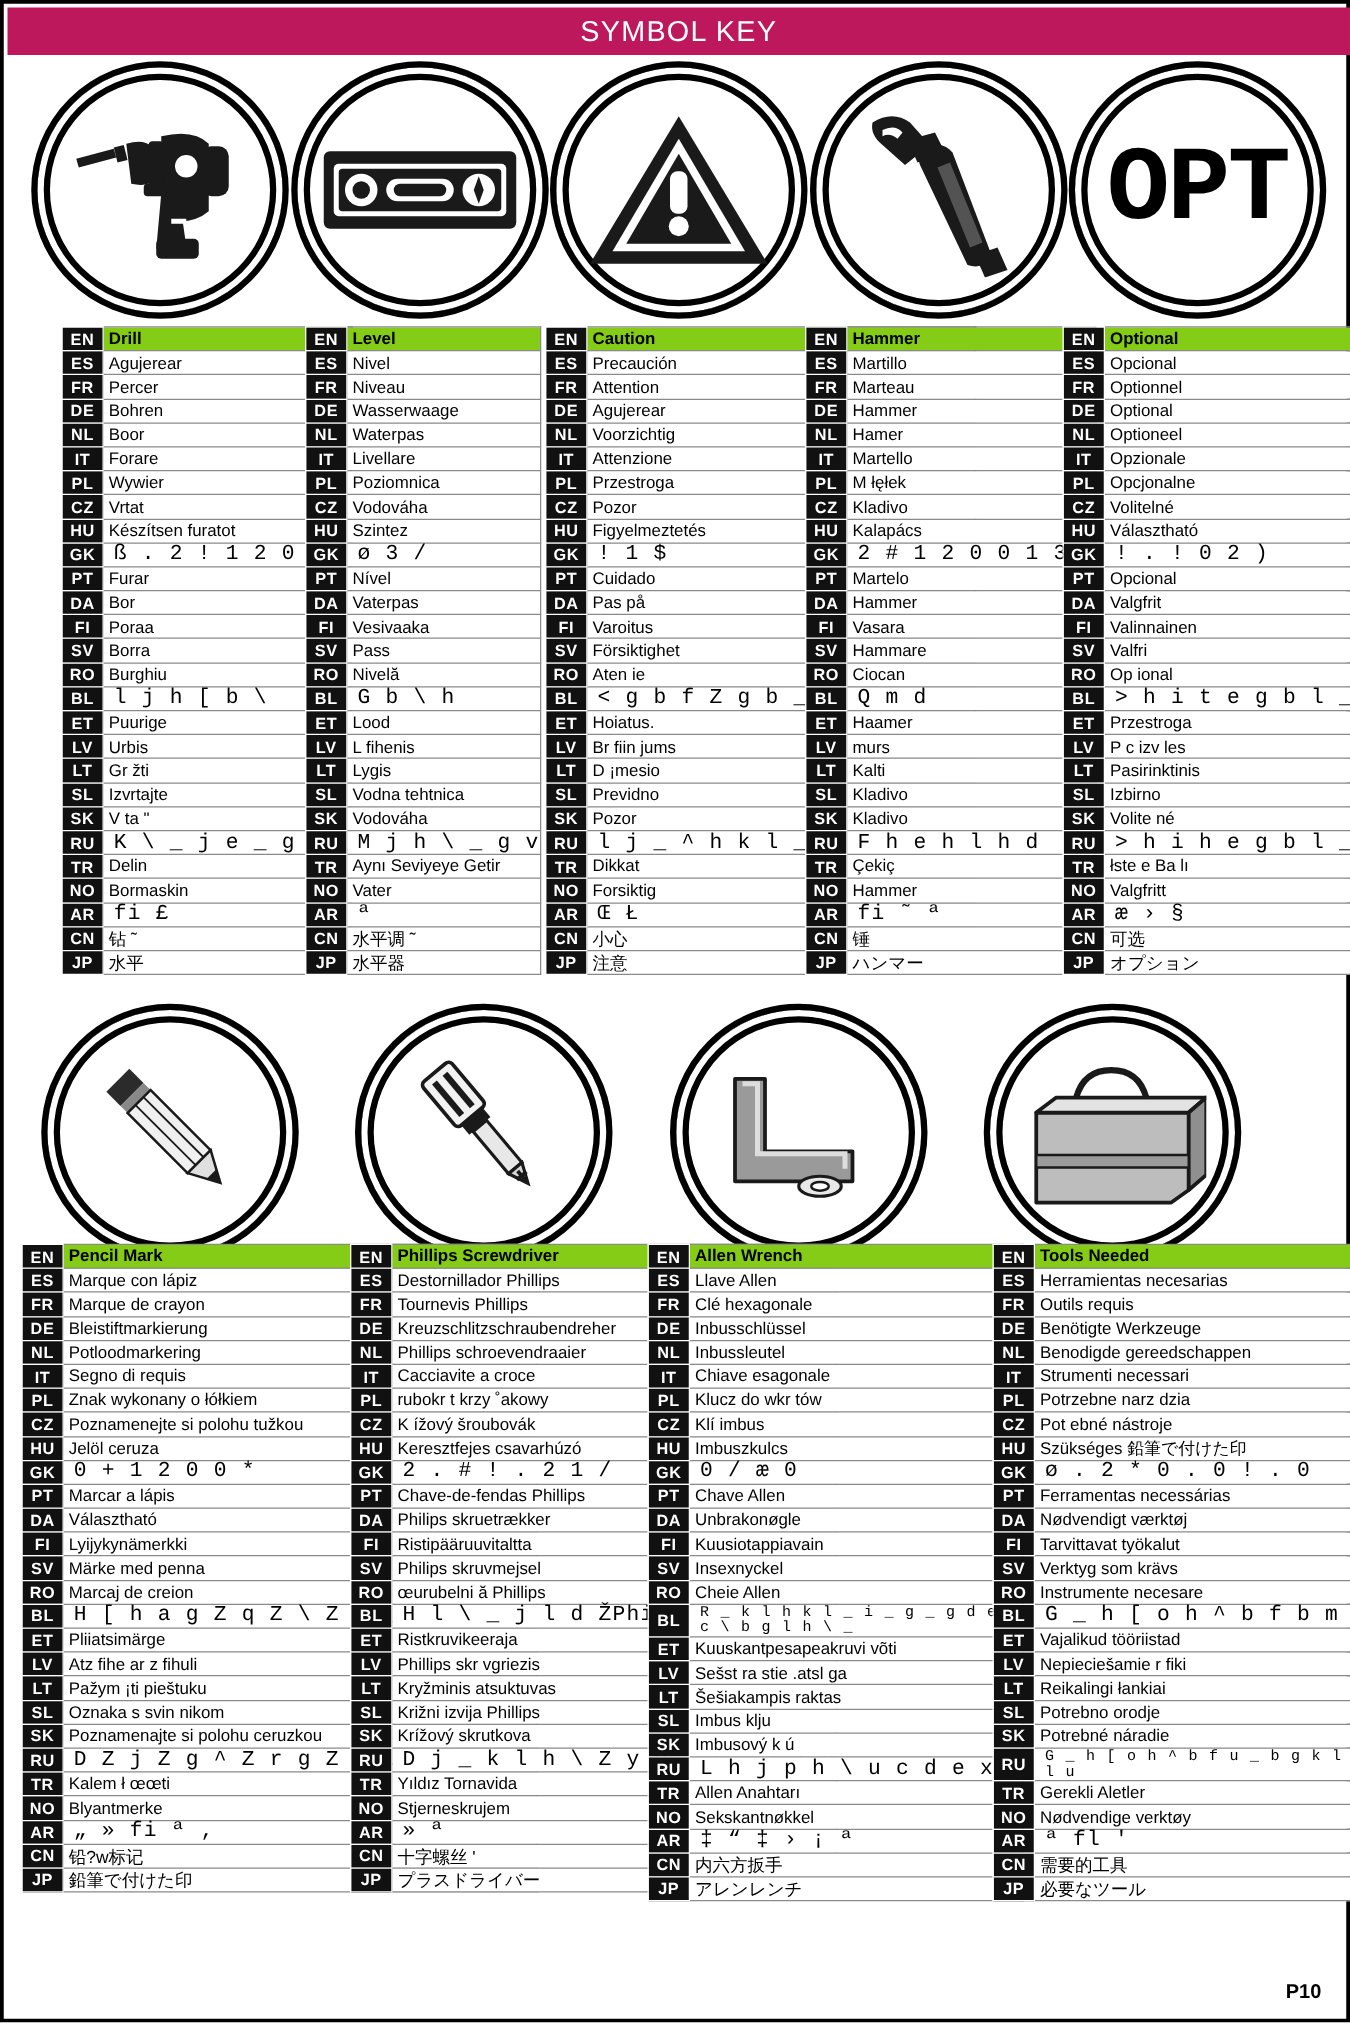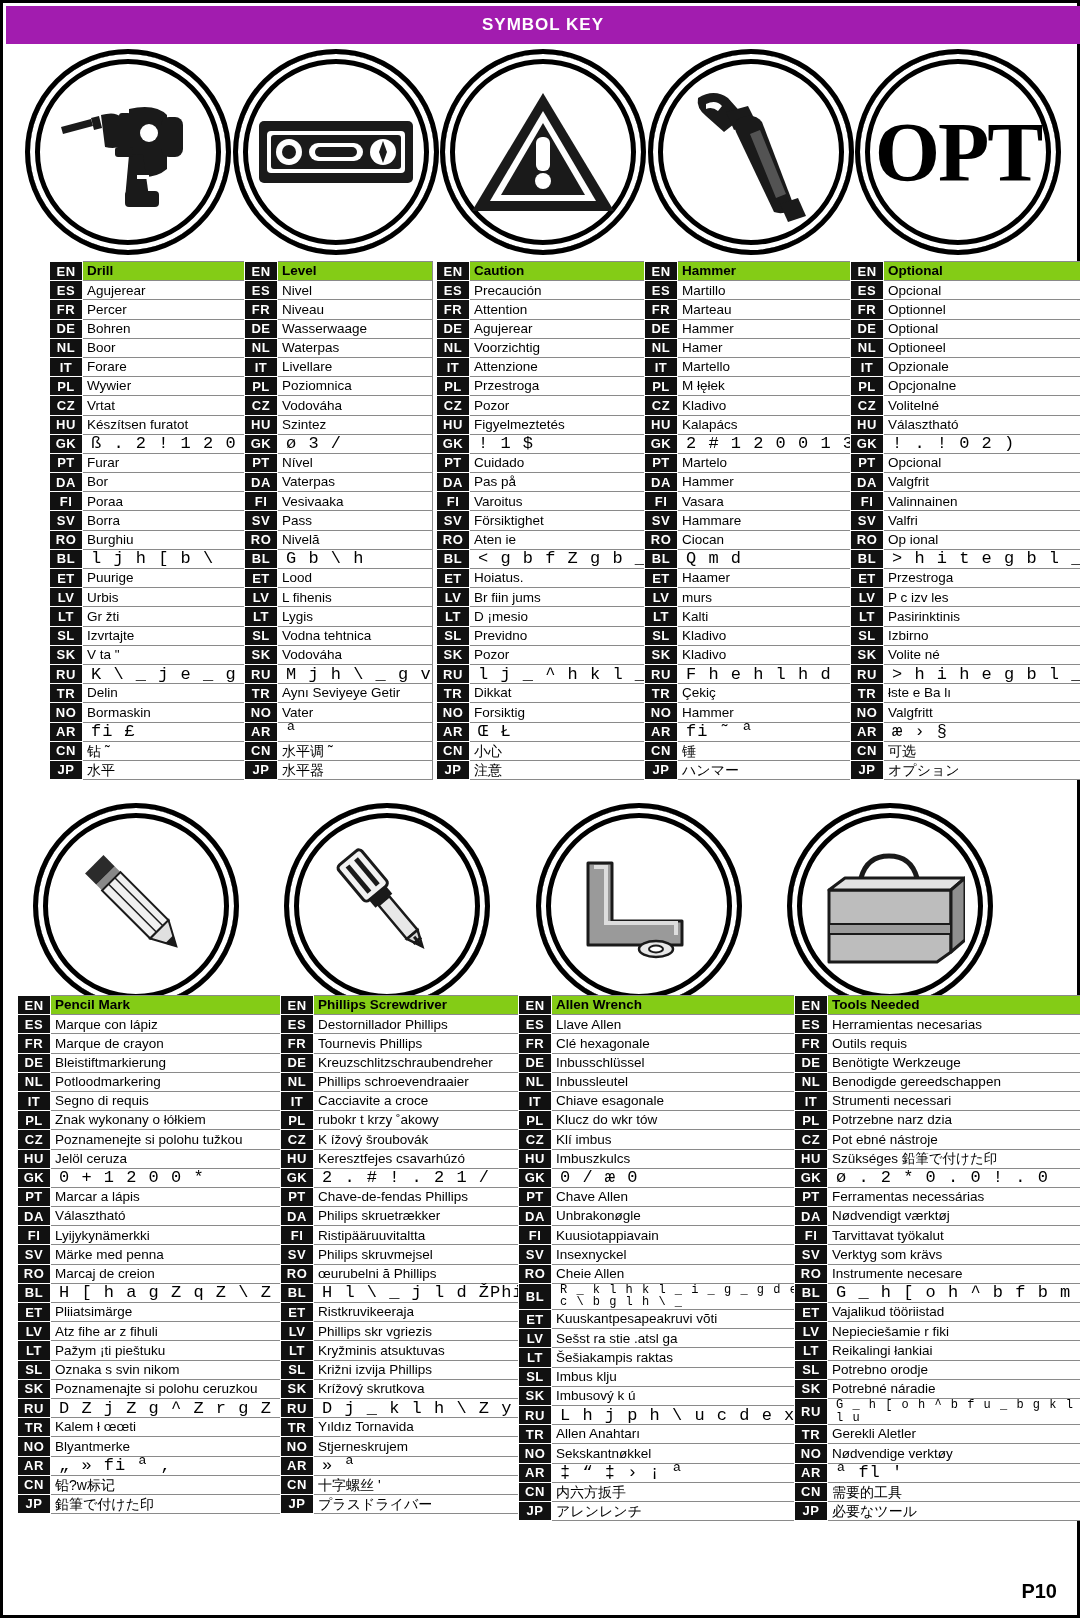--- a/index.html
+++ b/index.html
@@ -22,24 +22,24 @@
     border: 3px solid #000;
     box-sizing: border-box;
   }
   
   .title-bar {
     position: absolute;
     left: 3px;
     top: 3px;
     width: 1074px;
     height: 38px;
-    background: #a21caf;
+    background: #be185d;
     color: #fff;
-    font-size: 17px;
-    font-weight: bold;
+    font-size: 23px;
+    font-weight: normal;
     letter-spacing: 1px;
     display: flex;
     align-items: center;
     justify-content: center;
   }
   
   .icon-row {
     position: absolute;
     display: flex;
     justify-content: space-between;
@@ -54,21 +54,21 @@
     box-shadow: inset 0 0 0 5px #fff, inset 0 0 0 10px #000;
     background: #fff;
     display: flex;
     align-items: center;
     justify-content: center;
     position: relative;
     overflow: hidden;
   }
   .medallion svg { display: block; }
   .opt-text {
-    font-family: Liberation Serif, serif;
+    font-family: Liberation Mono, monospace;
     font-weight: bold;
     font-size: 84px;
     letter-spacing: -2px;
   }
   
   .tbl {
     position: absolute;
     border-collapse: collapse;
     font-size: 13.5px;
   }
@@ -116,21 +116,21 @@
   
   #tbl-pencil     { left: 14px;  top: 992px; width: 255px; }
   #tbl-phillips   { left: 277px; top: 992px; width: 227px; }
   #tbl-allen      { left: 515px; top: 992px; width: 262px; }
   #tbl-tools      { left: 791px; top: 992px; width: 250px; }
 
   .footer {
     position: absolute;
     right: 20px;
     bottom: 12px;
-    font-size: 20px;
+    font-size: 16px;
     font-weight: bold;
   }
 </style>
 </head>
 <body>
 
 <div class="page">
 
   <div class="title-bar">SYMBOL KEY</div>
 

